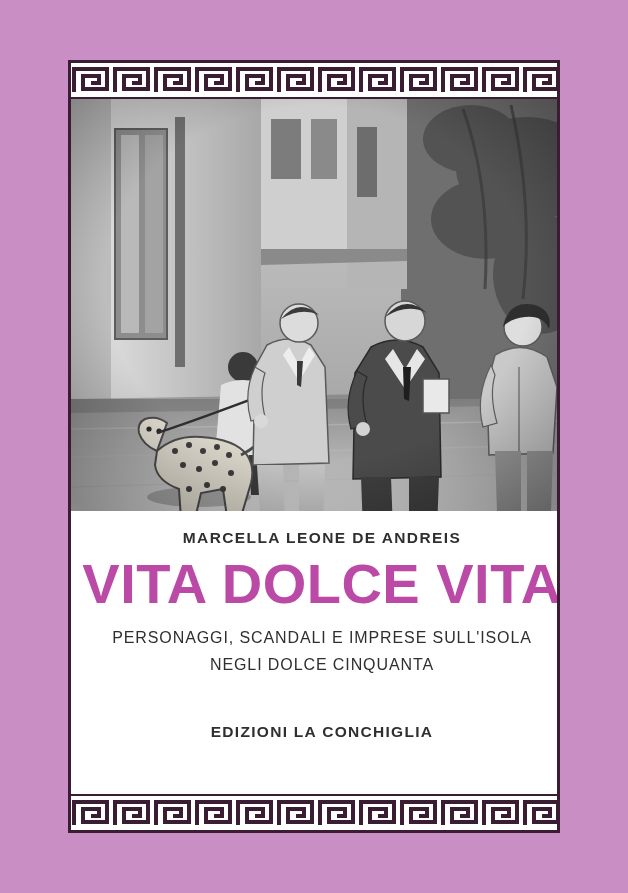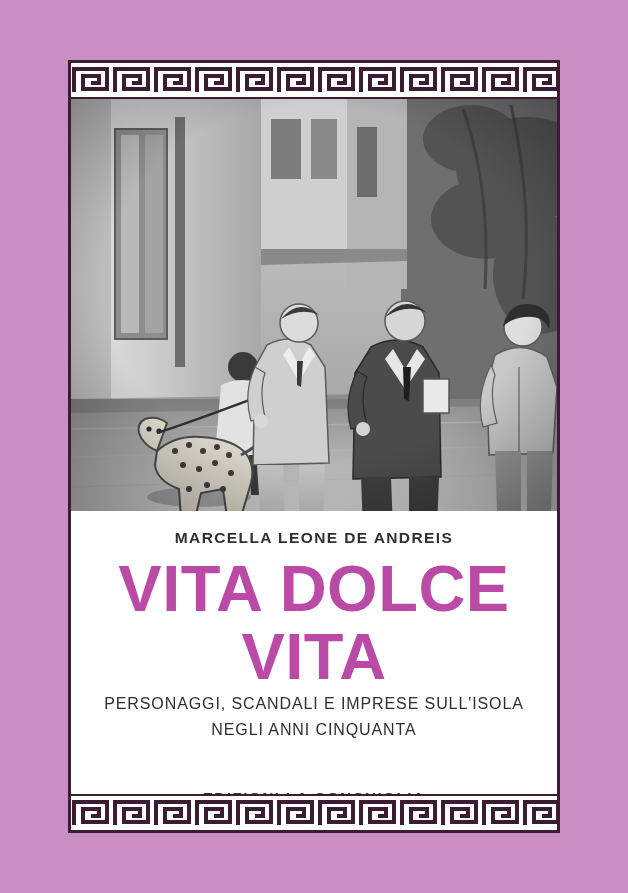--- a/index.html
+++ b/index.html
@@ -56,21 +56,21 @@
     width: 100%;
     height: 412px;
     overflow: hidden;
     background: #8b8b8b;
   }
   .photo-wrap svg { display: block; }
 
   
   .text-block {
     position: absolute;
-    left: 0;
+    left: 8px;
     top: 452px;
     width: 100%;
     text-align: center;
     color: #2c2c2c;
   }
   .author {
     font-size: 15.5px;
     letter-spacing: 1.4px;
     font-weight: 600;
     color: #2f2f2f;
@@ -78,28 +78,28 @@
   }
   .year {
     margin-top: 36px;
     font-size: 32px;
     letter-spacing: 2.5px;
     color: #2f2f2f;
     font-weight: 400;
   }
   .main-title {
     margin-top: 8px;
-    font-size: 65px;
+    font-size: 56px;
     font-weight: 700;
     letter-spacing: 0.5px;
     color: #bb4aa6;
     line-height: 1.05;
   }
   .subtitle {
-    margin-top: 0;
+    margin-top: 12px;
     font-size: 16px;
     letter-spacing: 0.9px;
     color: #2f2f2f;
     line-height: 1.55;
   }
   .publisher {
     margin-top: 46px;
     font-size: 15.5px;
     letter-spacing: 1.3px;
     font-weight: 600;
@@ -258,21 +258,21 @@
         </g>
 
         <rect x="0" y="0" width="492" height="412" fill="url(#vign)"></rect>
       </svg>
     </div>
 
     <div class="text-block">
       <div class="author">MARCELLA LEONE DE ANDREIS</div>
       <div class="main-title">VITA DOLCE VITA</div>
       <div class="subtitle">PERSONAGGI, SCANDALI E IMPRESE SULL'ISOLA</div>
-      <div class="subtitle" style="margin-top:2px;">NEGLI ANNI CINQUANTA</div>
+      <div class="subtitle" style="margin-top:2px;">NEGLI DOLCE CINQUANTA</div>
       <div class="publisher">EDIZIONI LA CONCHIGLIA</div>
     </div>
 
     <div class="meander bottom">
       <svg width="492" height="32" viewBox="0 0 492 32" xmlns="http://www.w3.org/2000/svg">
         <rect x="0" y="0" width="492" height="32" fill="#ffffff"></rect>
         <rect x="0" y="0" width="492" height="32" fill="url(#meanderPat)"></rect>
       </svg>
     </div>
 

